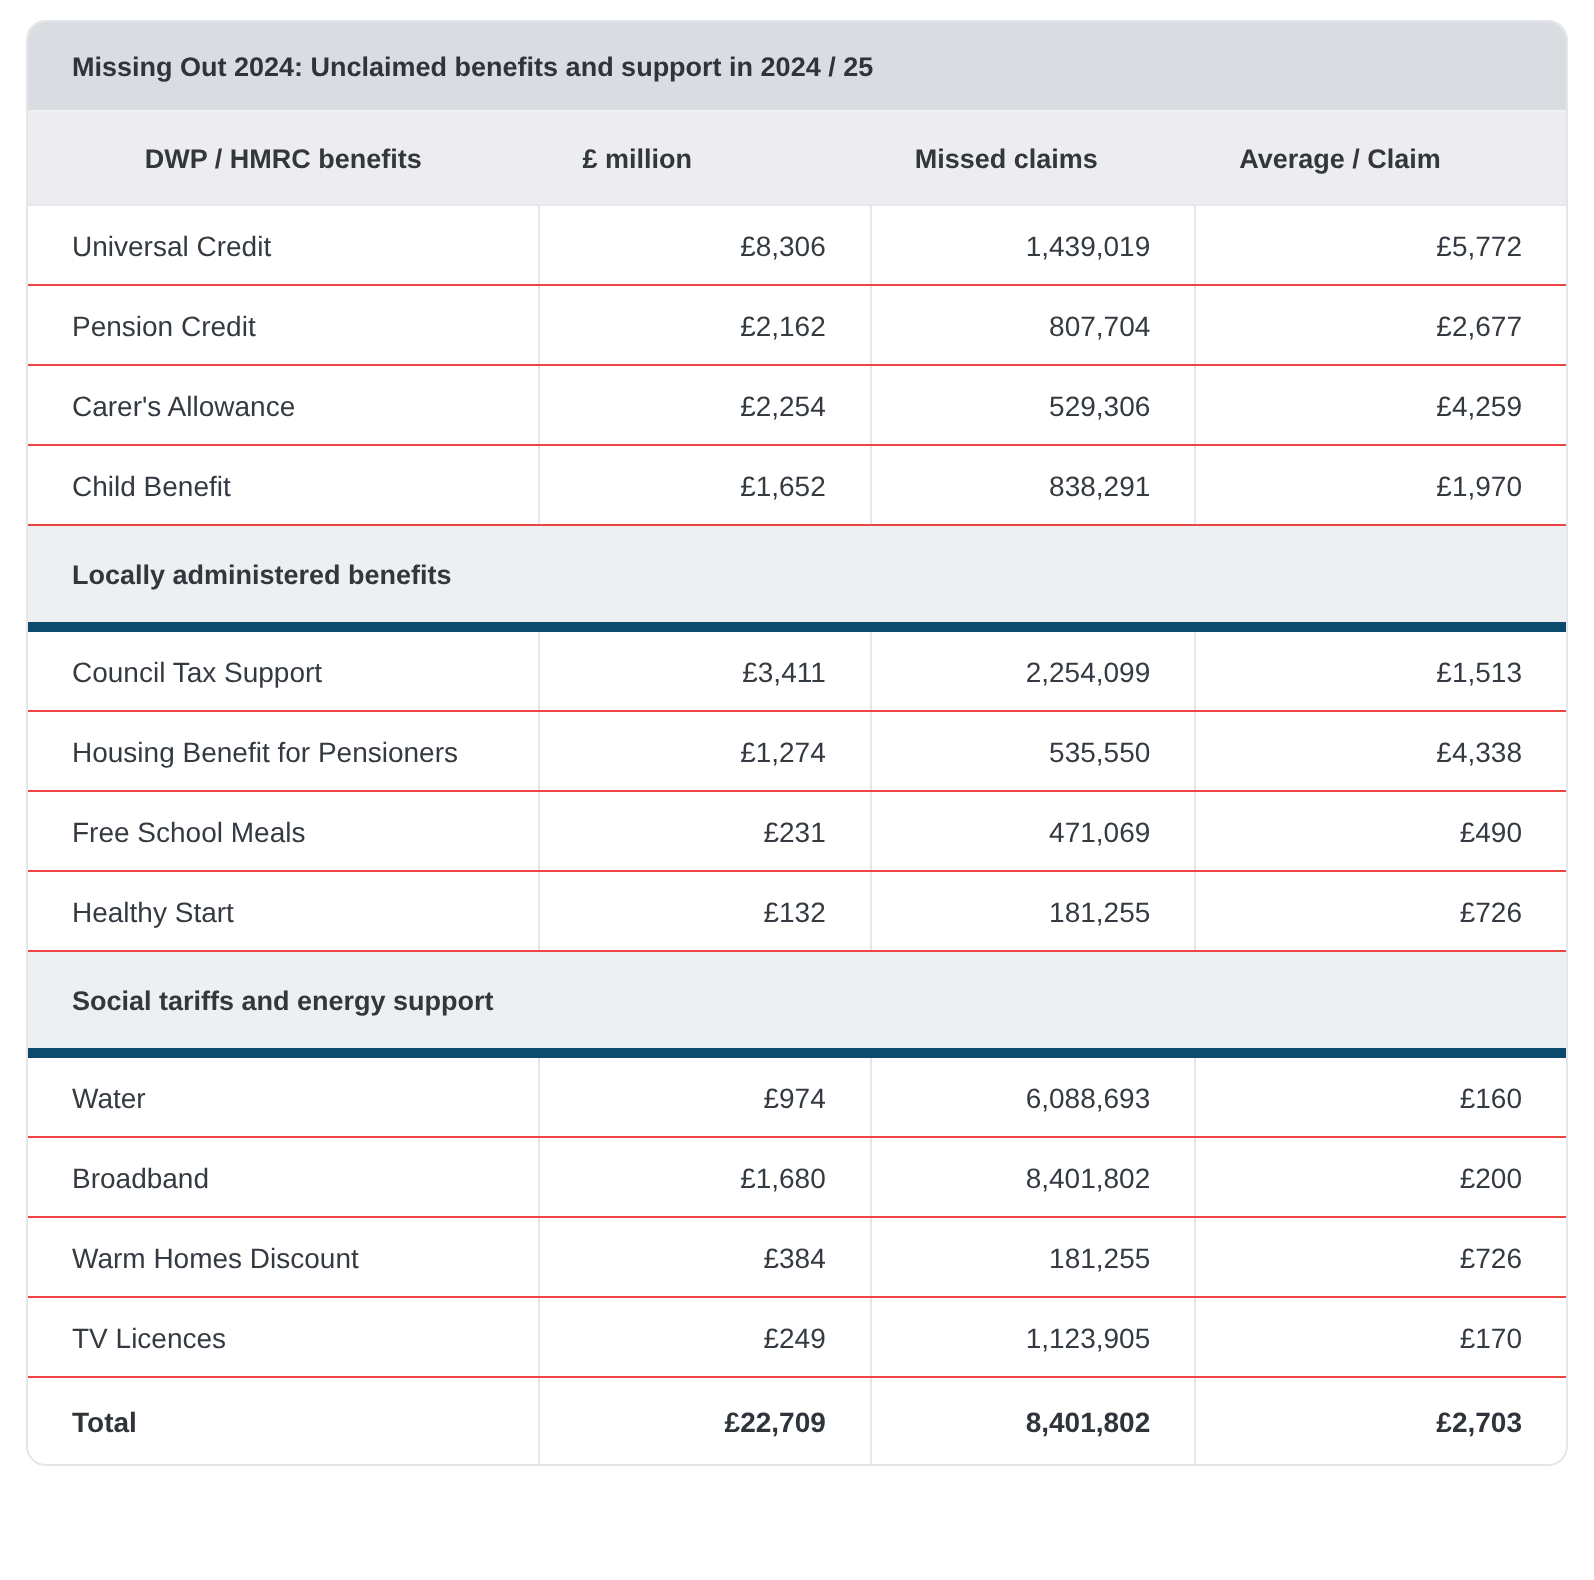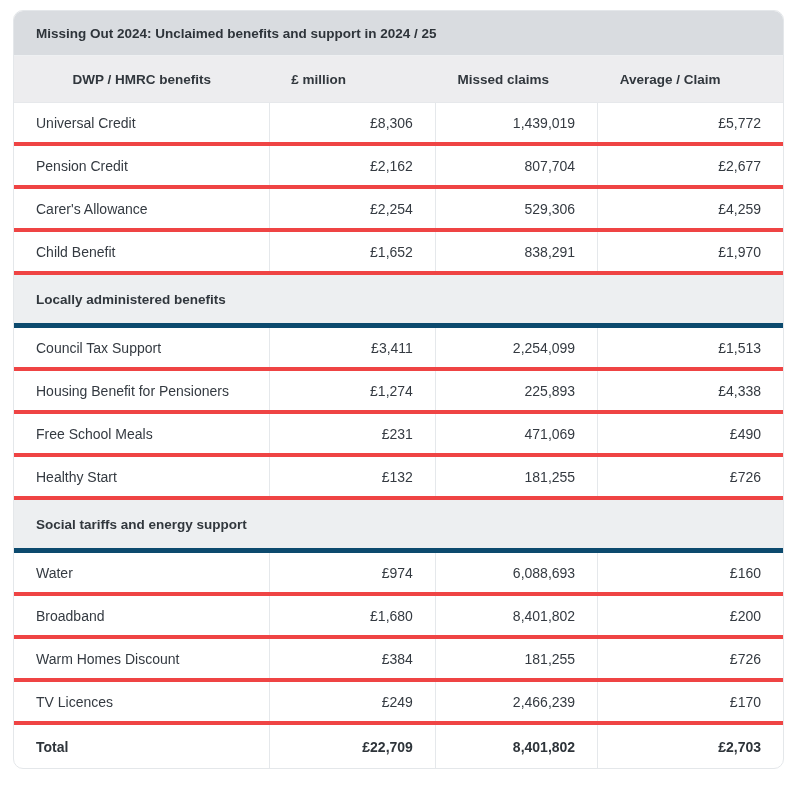--- a/index.html
+++ b/index.html
@@ -49,21 +49,21 @@
     color: #31373d;
     text-align: left;
     padding: 16px 22px 15px 22px;
     border-bottom: 1px solid #e6e8eb;
   }
   table.benefits-table thead th:first-child {
     text-align: center;
   }
   table.benefits-table td {
     padding: 12px 22px 11px 22px;
-    border-bottom: 4px solid #ef4444;
+    border-bottom: 1px solid #ef4444;
     text-align: right;
     white-space: nowrap;
   }
   table.benefits-table td:first-child {
     text-align: left;
   }
   table.benefits-table tr.data-row td + td,
   table.benefits-table tr.total-row td + td {
     border-left: 1px solid #e5e8eb;
   }
@@ -142,21 +142,21 @@
           </tr>
           <tr class="data-row">
             <td>Council Tax Support</td>
             <td>£3,411</td>
             <td>2,254,099</td>
             <td>£1,513</td>
           </tr>
           <tr class="data-row">
             <td>Housing Benefit for Pensioners</td>
             <td>£1,274</td>
-            <td>225,893</td>
+            <td>535,550</td>
             <td>£4,338</td>
           </tr>
           <tr class="data-row">
             <td>Free School Meals</td>
             <td>£231</td>
             <td>471,069</td>
             <td>£490</td>
           </tr>
           <tr class="data-row">
             <td>Healthy Start</td>
@@ -181,21 +181,21 @@
           </tr>
           <tr class="data-row">
             <td>Warm Homes Discount</td>
             <td>£384</td>
             <td>181,255</td>
             <td>£726</td>
           </tr>
           <tr class="data-row">
             <td>TV Licences</td>
             <td>£249</td>
-            <td>2,466,239</td>
+            <td>1,123,905</td>
             <td>£170</td>
           </tr>
           <tr class="total-row">
             <td>Total</td>
             <td>£22,709</td>
             <td>8,401,802</td>
             <td>£2,703</td>
           </tr>
         </tbody>
     </table>

